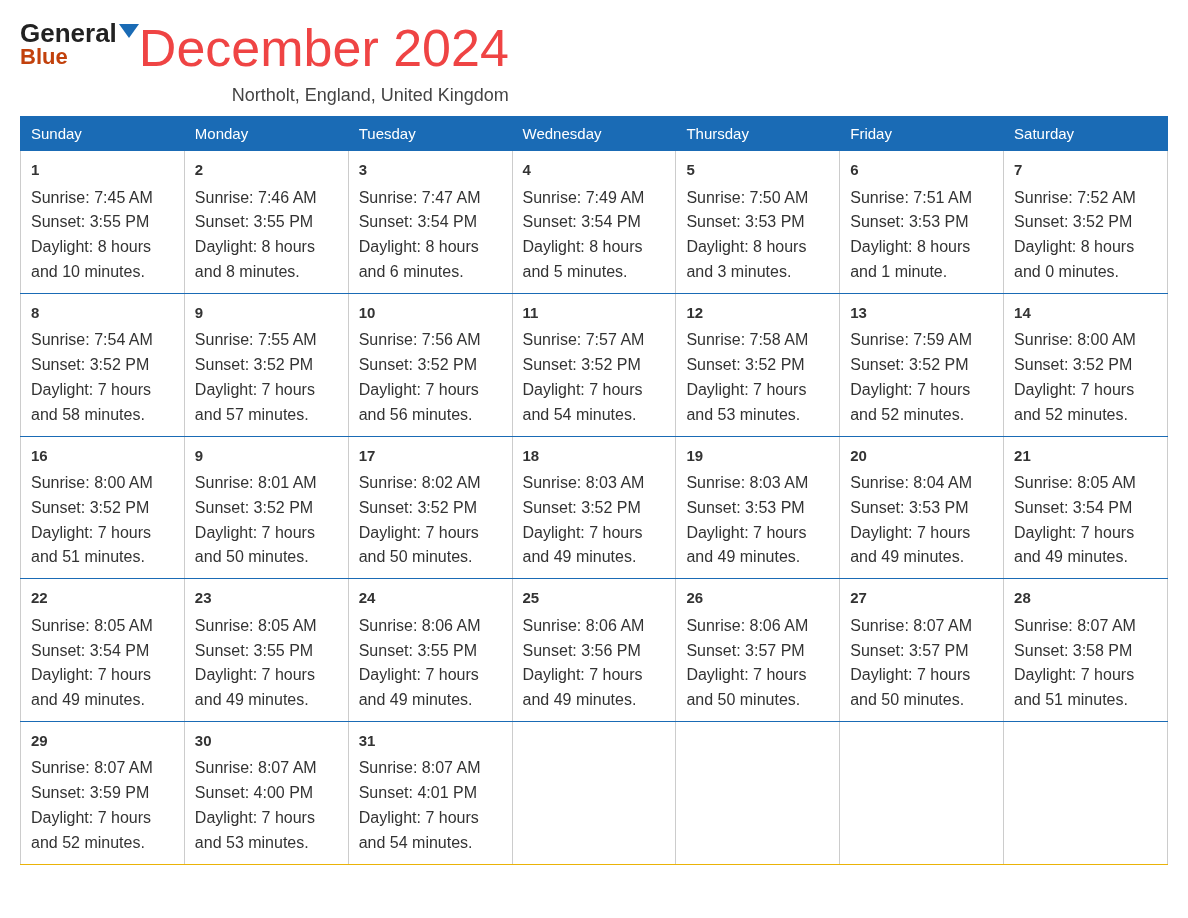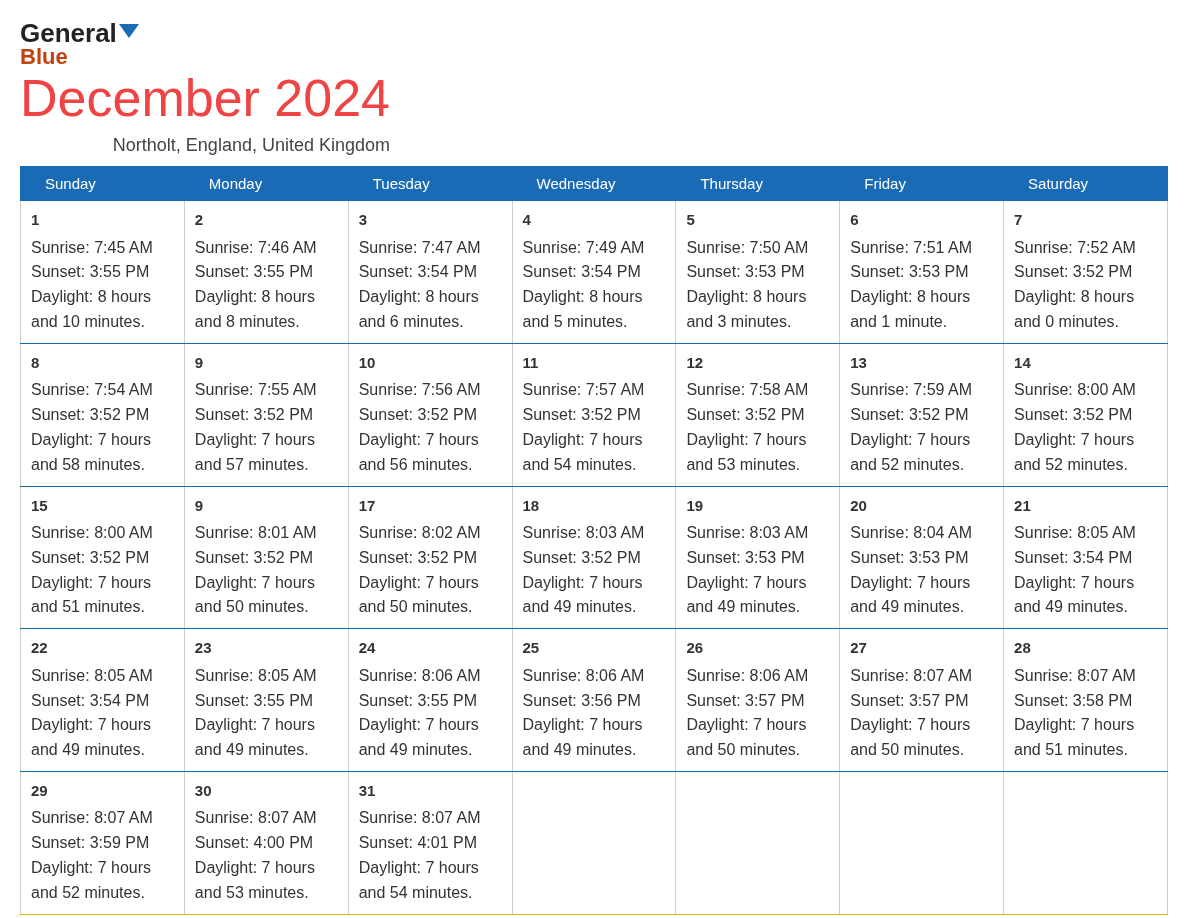--- a/index.html
+++ b/index.html
@@ -7,21 +7,20 @@
       font-family: Arial, sans-serif;
       background: #fff;
       padding: 20px;
       width: 1188px;
       min-height: 918px;
     }
     .header {
       display: flex;
       align-items: flex-start;
       margin-bottom: 10px;
-      flex-direction: column;
     }
     .logo {
       display: flex;
       flex-direction: column;
       align-items: flex-start;
     }
     .logo-text {
       font-size: 26px;
       font-weight: bold;
       color: #222;
@@ -63,21 +62,21 @@
       margin-top: 8px;
     }
     .calendar-table {
       width: 100%;
       border-collapse: collapse;
       border: 1px solid #1a6bb5;
     }
     .calendar-table th {
       background-color: #1a6bb5;
       color: #fff;
-      padding: 8px 24px;
+      padding: 8px 10px;
       font-size: 15px;
       font-weight: normal;
       text-align: left;
       border: 1px solid #1a6bb5;
     }
     .calendar-table td {
       vertical-align: top;
       padding: 8px 10px;
       border: 1px solid #ccc;
       width: 14.28%;
@@ -148,21 +147,21 @@
       <tr>
         <td><span class="day-num">8</span><span class="day-info">Sunrise: 7:54 AM<br>Sunset: 3:52 PM<br>Daylight: 7 hours and 58 minutes.</span></td>
         <td><span class="day-num">9</span><span class="day-info">Sunrise: 7:55 AM<br>Sunset: 3:52 PM<br>Daylight: 7 hours and 57 minutes.</span></td>
         <td><span class="day-num">10</span><span class="day-info">Sunrise: 7:56 AM<br>Sunset: 3:52 PM<br>Daylight: 7 hours and 56 minutes.</span></td>
         <td><span class="day-num">11</span><span class="day-info">Sunrise: 7:57 AM<br>Sunset: 3:52 PM<br>Daylight: 7 hours and 54 minutes.</span></td>
         <td><span class="day-num">12</span><span class="day-info">Sunrise: 7:58 AM<br>Sunset: 3:52 PM<br>Daylight: 7 hours and 53 minutes.</span></td>
         <td><span class="day-num">13</span><span class="day-info">Sunrise: 7:59 AM<br>Sunset: 3:52 PM<br>Daylight: 7 hours and 52 minutes.</span></td>
         <td><span class="day-num">14</span><span class="day-info">Sunrise: 8:00 AM<br>Sunset: 3:52 PM<br>Daylight: 7 hours and 52 minutes.</span></td>
       </tr>
       <tr>
-        <td><span class="day-num">15</span><span class="day-info">Sunrise: 8:00 AM<br>Sunset: 3:52 PM<br>Daylight: 7 hours and 51 minutes.</span></td>
+        <td><span class="day-num">16</span><span class="day-info">Sunrise: 8:00 AM<br>Sunset: 3:52 PM<br>Daylight: 7 hours and 51 minutes.</span></td>
         <td><span class="day-num">9</span><span class="day-info">Sunrise: 8:01 AM<br>Sunset: 3:52 PM<br>Daylight: 7 hours and 50 minutes.</span></td>
         <td><span class="day-num">17</span><span class="day-info">Sunrise: 8:02 AM<br>Sunset: 3:52 PM<br>Daylight: 7 hours and 50 minutes.</span></td>
         <td><span class="day-num">18</span><span class="day-info">Sunrise: 8:03 AM<br>Sunset: 3:52 PM<br>Daylight: 7 hours and 49 minutes.</span></td>
         <td><span class="day-num">19</span><span class="day-info">Sunrise: 8:03 AM<br>Sunset: 3:53 PM<br>Daylight: 7 hours and 49 minutes.</span></td>
         <td><span class="day-num">20</span><span class="day-info">Sunrise: 8:04 AM<br>Sunset: 3:53 PM<br>Daylight: 7 hours and 49 minutes.</span></td>
         <td><span class="day-num">21</span><span class="day-info">Sunrise: 8:05 AM<br>Sunset: 3:54 PM<br>Daylight: 7 hours and 49 minutes.</span></td>
       </tr>
       <tr>
         <td><span class="day-num">22</span><span class="day-info">Sunrise: 8:05 AM<br>Sunset: 3:54 PM<br>Daylight: 7 hours and 49 minutes.</span></td>
         <td><span class="day-num">23</span><span class="day-info">Sunrise: 8:05 AM<br>Sunset: 3:55 PM<br>Daylight: 7 hours and 49 minutes.</span></td>

